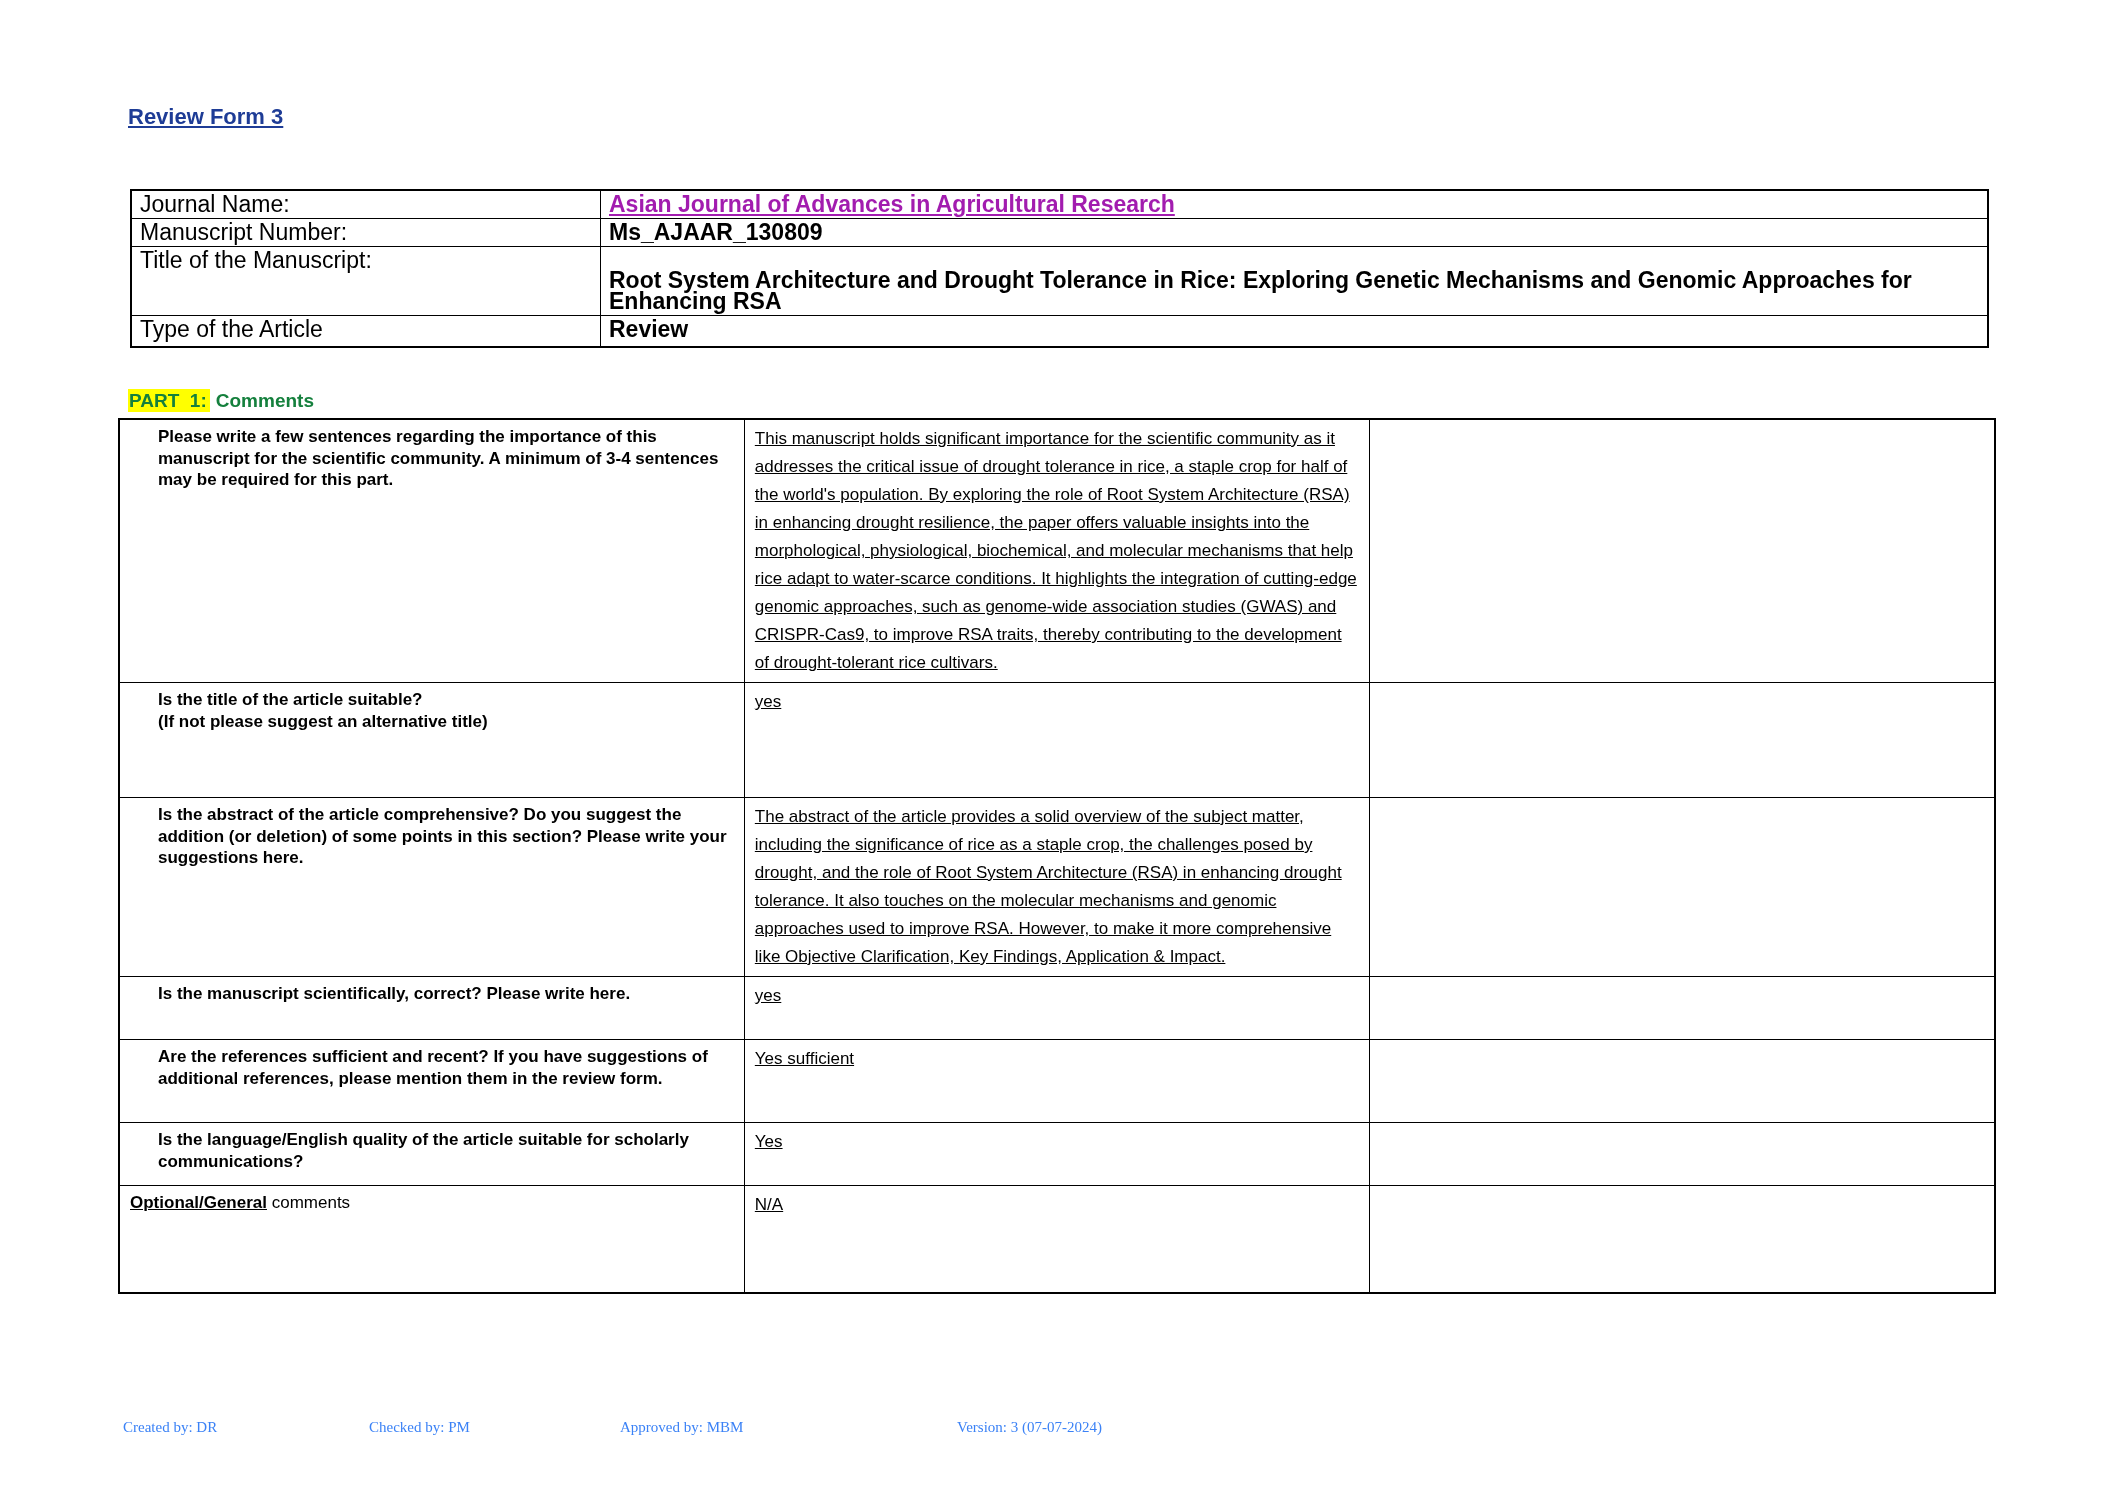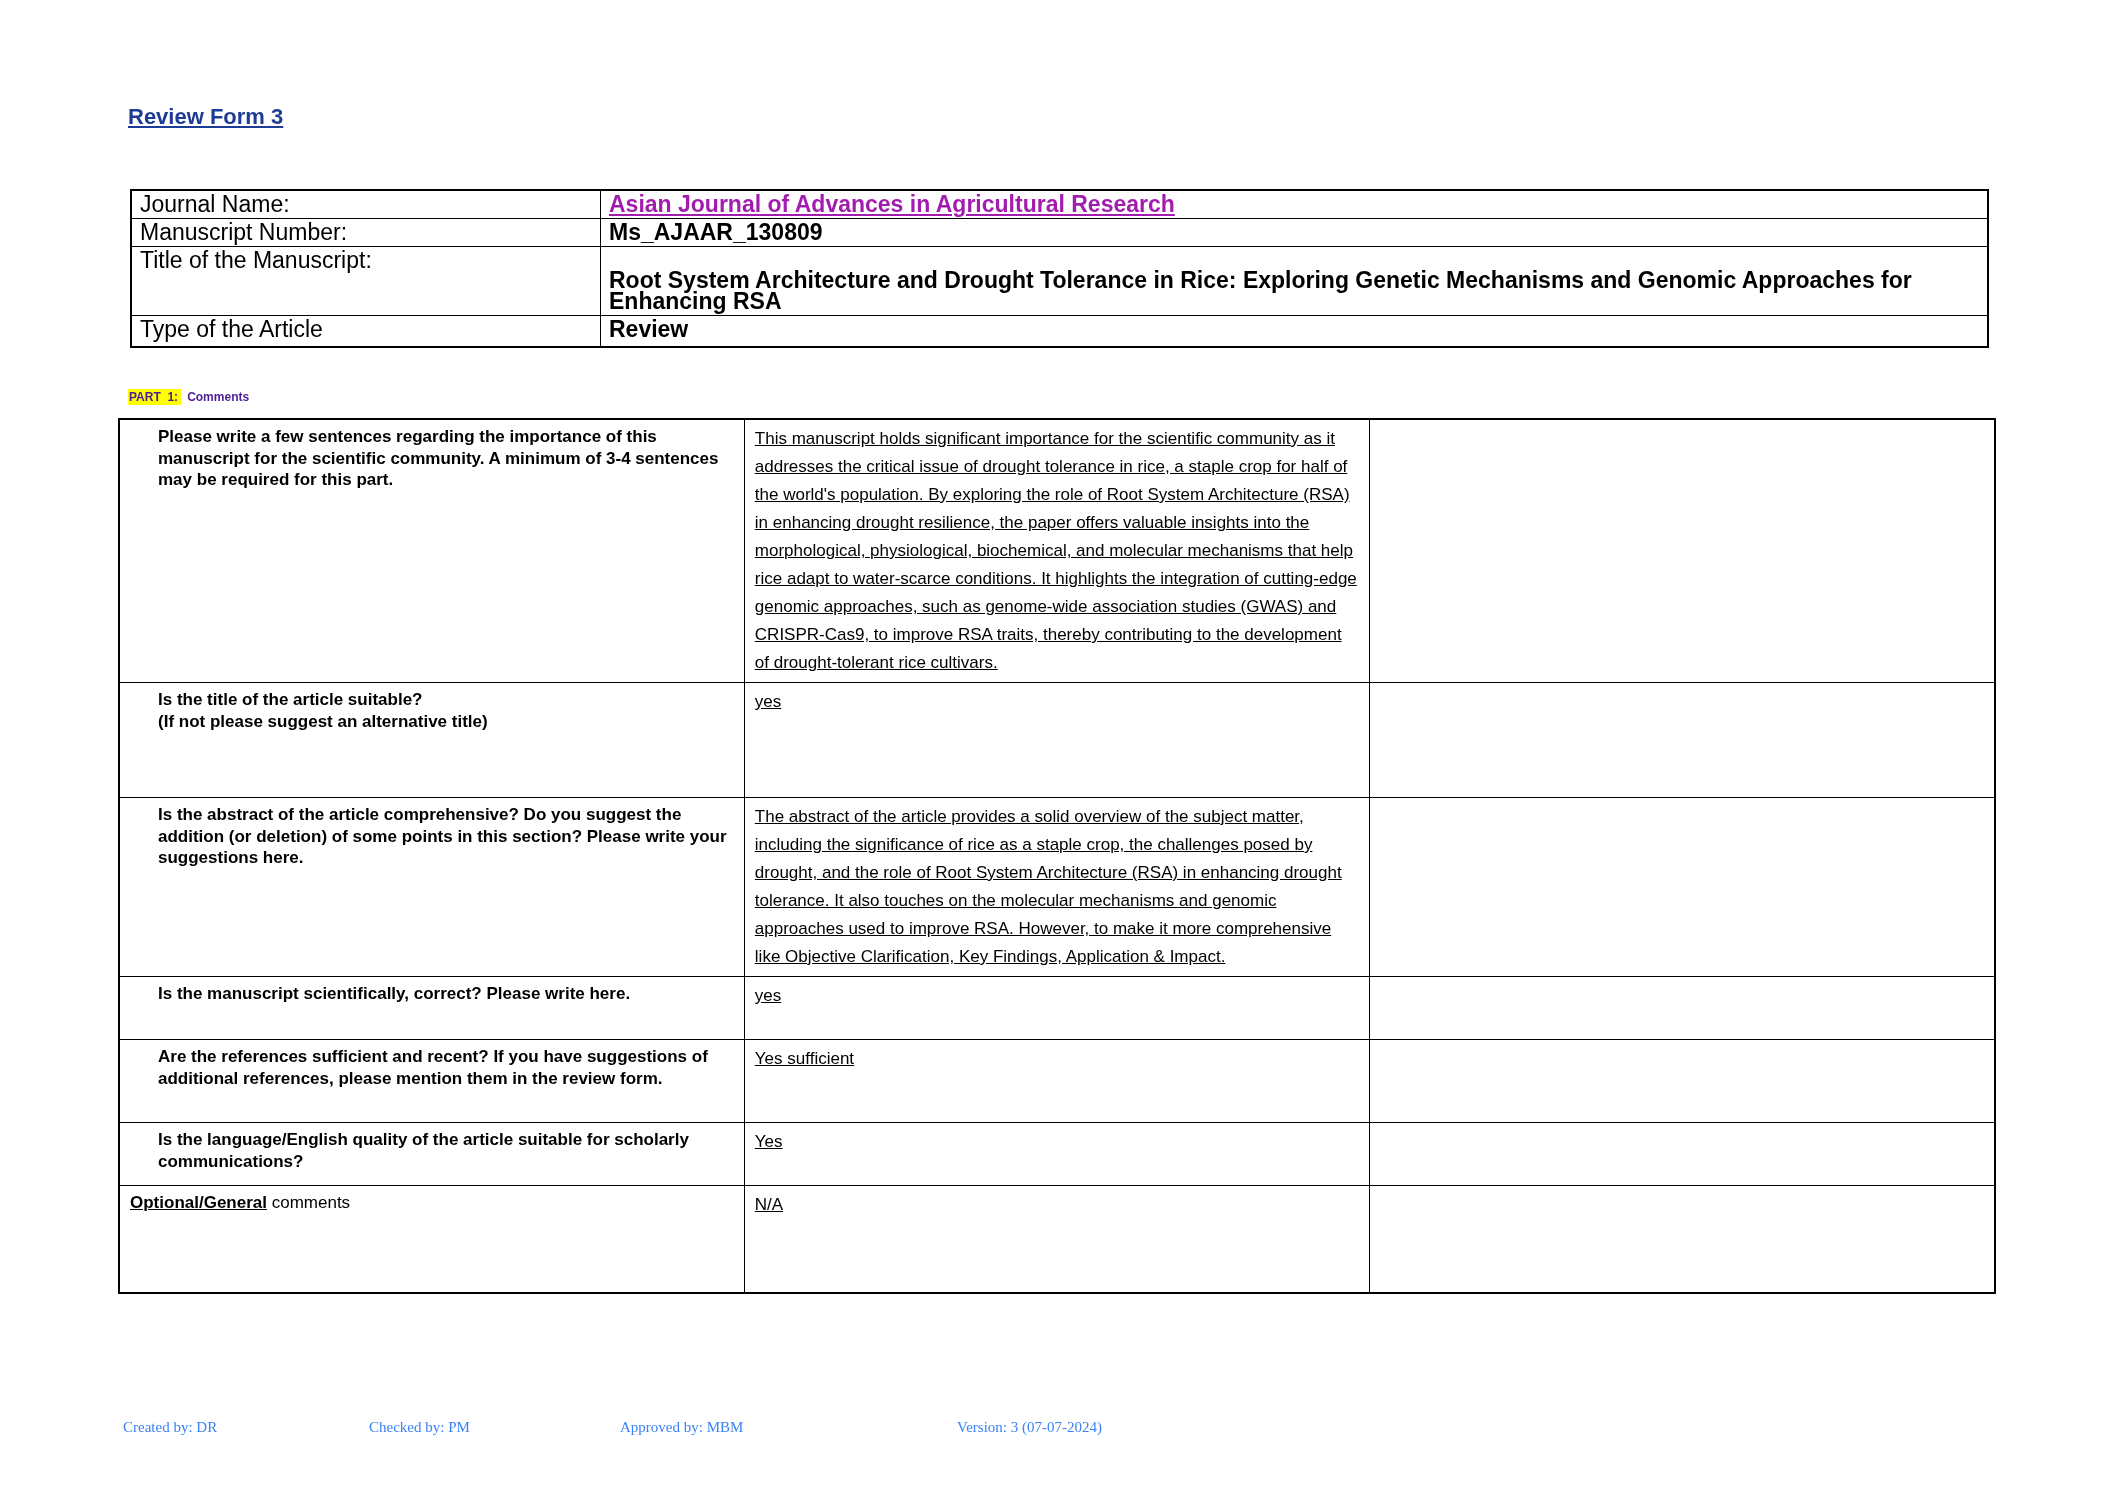--- a/index.html
+++ b/index.html
@@ -42,23 +42,23 @@
     color:#a21caf;
     font-weight:bold;
     text-decoration:underline;
     cursor:pointer;
   }
   .title-value{padding-top:20px;}
   
   .part-heading{
     position:absolute;
     left:128px; top:390px;
-    font-size:12px;
-    font-weight:bold;
-    color:#4c1d95;
+    font-size:19px;
+    font-weight:bold;
+    color:#15803d;
   }
   .part-highlight{
     background:#ffff00;
     white-space:pre;
     padding:1px 3px 1px 1px;
   }
   .part-rest{margin-left:6px;}
   
   .review-table{
     position:absolute;

